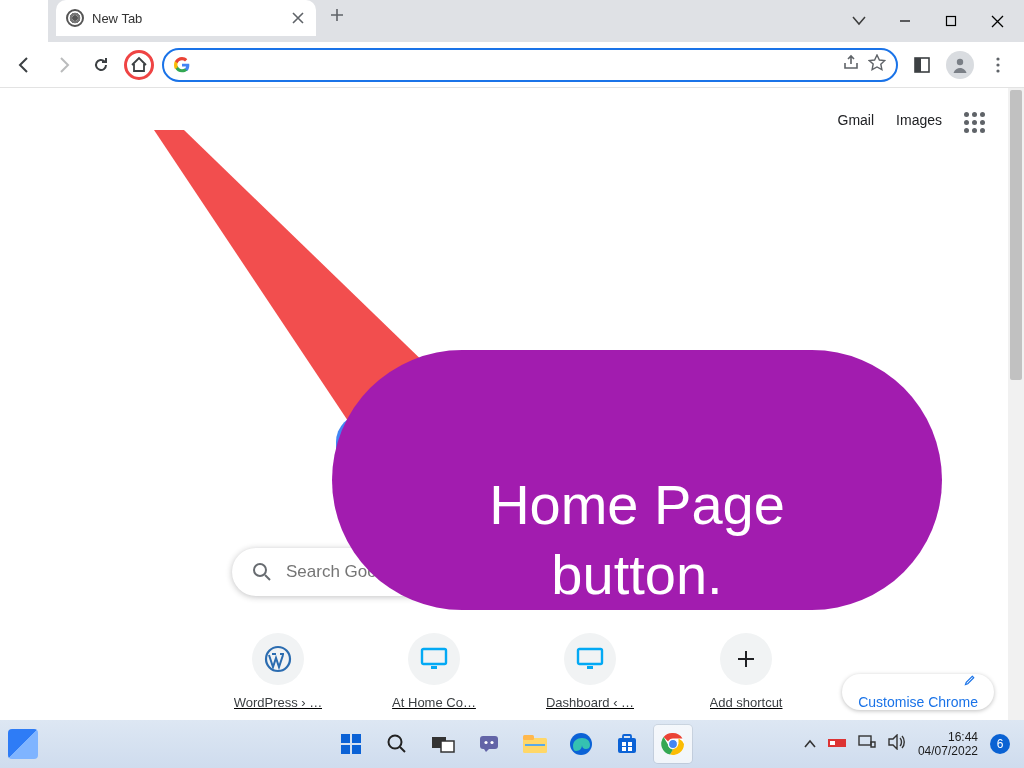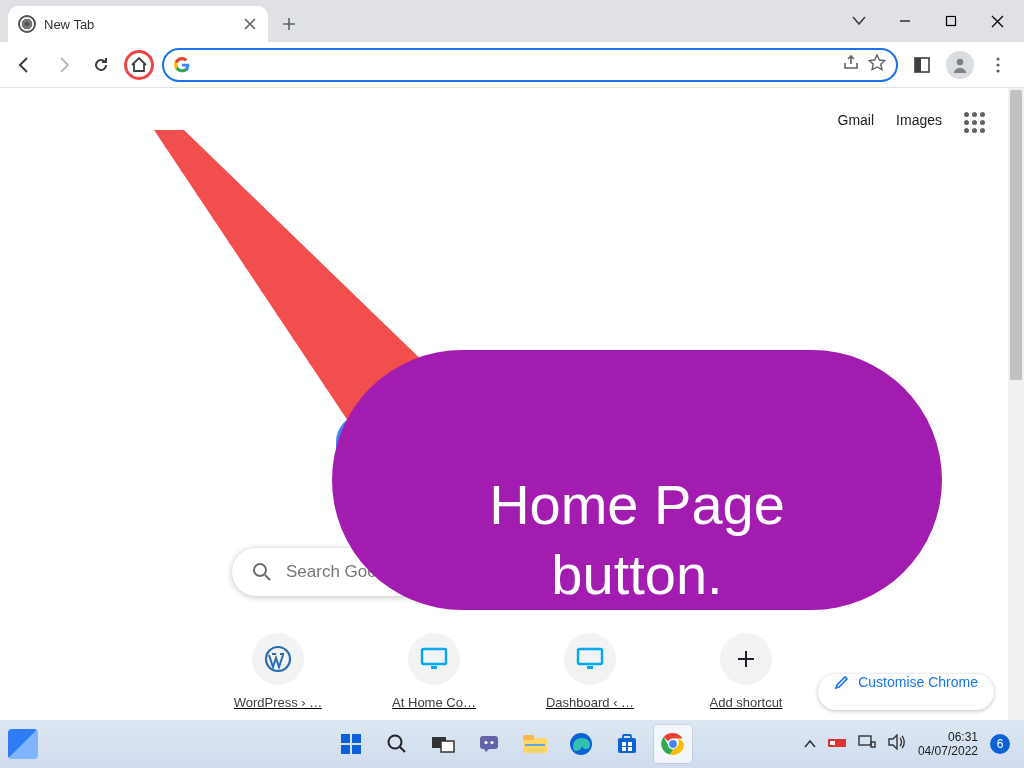--- a/index.html
+++ b/index.html
@@ -1,19 +1,19 @@
 <!DOCTYPE html>
 <html><head>
 <meta charset="utf-8">
 <style>
 * { margin: 0; padding: 0; box-sizing: border-box; font-family: "Segoe UI", Arial, sans-serif; }
 html, body { width: 1024px; height: 768px; overflow: hidden; background: #fff; }
 
 
-.titlebar { height: 42px; background: #dfe1e5; display: flex; align-items: flex-end; position: relative; }
+.titlebar { height: 42px; background: #dfe1e5; display: flex; position: relative; margin-left: 48px; }
 .tab { background: #fff; height: 36px; margin-left: 8px; border-radius: 10px 10px 0 0; display: flex; align-items: center; padding: 0 10px; min-width: 260px; gap: 8px; }
 .tab-favicon { width: 18px; height: 18px; border-radius: 50%; background: radial-gradient(circle at 50% 50%, #fff 30%, #777 31%, #777 55%, transparent 56%); border: 2px solid #555; position: relative; }
 .tab-favicon::after { content:""; position:absolute; width:6px; height:6px; background:#555; border-radius:50%; left:4px; top:4px; }
 .tab-title { font-size: 13px; color: #333; flex: 1; }
 .tab-close { width: 16px; height: 16px; display:flex; align-items:center; justify-content:center; }
 .new-tab { width: 30px; height: 30px; display:flex; align-items:center; justify-content:center; margin-left: 6px; margin-bottom: 3px; }
 .win-controls { position: absolute; right: 0; top: 0; height: 42px; display:flex; align-items:center; gap: 28px; padding: 0 18px; }
 .win-btn { width: 18px; height: 18px; display:flex; align-items:center; justify-content:center; }
 
 
@@ -38,21 +38,21 @@
 .apps-grid span { background:#5f6368; border-radius:50%; }
 
 .searchbox { position:absolute; top:460px; left:50%; transform:translateX(-50%); width:560px; height:48px; border-radius:26px; background:#fff; box-shadow:0 1px 6px rgba(32,33,36,.28); display:flex; align-items:center; padding:0 20px; gap:14px; }
 .searchbox input { border:none; outline:none; flex:1; font-size:17px; color:#5f6368; }
 
 .shortcuts { position:absolute; top:545px; left:50%; transform:translateX(-50%); display:flex; gap:56px; }
 .shortcut { width:100px; display:flex; flex-direction:column; align-items:center; gap:10px;text-decoration:underline; }
 .shortcut .chip { width:52px; height:52px; border-radius:50%; background:#f1f3f4; display:flex; align-items:center; justify-content:center; }
 .shortcut .lbl { font-size:13px; color:#3c4043; text-align:center; white-space:nowrap; overflow:hidden; text-overflow:ellipsis; max-width:110px; }
 
-.customise { position:absolute; bottom:10px; right:30px; height:36px; border-radius:20px; background:#fff; box-shadow:0 1px 4px rgba(0,0,0,.25); display:flex; align-items:flex-start; padding:0 16px; gap:8px; color:#1a73e8; font-size:14px; }
+.customise { position:absolute; bottom:10px; right:30px; height:36px; border-radius:20px; background:#fff; box-shadow:0 1px 4px rgba(0,0,0,.25); display:flex; align-items:flex-end; padding:0 16px; gap:8px; color:#1a73e8; font-size:14px;flex-direction:column; }
 
 
 .callout { position:absolute; pointer-events:none; z-index:5; }
 .callout-tail { position:absolute; left:136px; top:30px; }
 .callout-bubble { position:absolute; left:332px; top:262px; width:610px; height:260px; background:#a21caf; border-radius:130px; display:flex; align-items:flex-end; justify-content:center; }
 .callout-text { font-family: "Comic Sans MS", "Segoe Script", cursive; color:#fff; font-size:56px; text-align:center; line-height:1.25; }
 
 
 .taskbar { height: 48px; background: linear-gradient(#dde7f3,#cfdcee); display:flex; align-items:center; padding:0 8px; position:relative; }
 .tb-left { display:flex; align-items:center; gap:4px; }
@@ -330,18 +330,18 @@
         </svg></span>
     <span><svg width="18" height="16" viewBox="0 0 18 16">
           <rect x="1" y="2" width="12" height="9" fill="none" stroke="#333" stroke-width="1.4"></rect>
           <path d="M13 8h4v5h-4z" fill="none" stroke="#333" stroke-width="1.4"></path>
         </svg></span>
     <span><svg width="18" height="16" viewBox="0 0 18 16">
           <path d="M1 5h4l4-4v14l-4-4H1z" fill="none" stroke="#333" stroke-width="1.4"></path>
           <path d="M12 4c2 2 2 6 0 8M14 2c3 3 3 9 0 12" fill="none" stroke="#333" stroke-width="1.4"></path>
         </svg></span>
     <div class="clock">
-      <div>06:31</div>
+      <div>16:44</div>
       <div>04/07/2022</div>
     </div>
     <div class="badge">6</div>
   </div>
 </div>
 
 </body></html>

